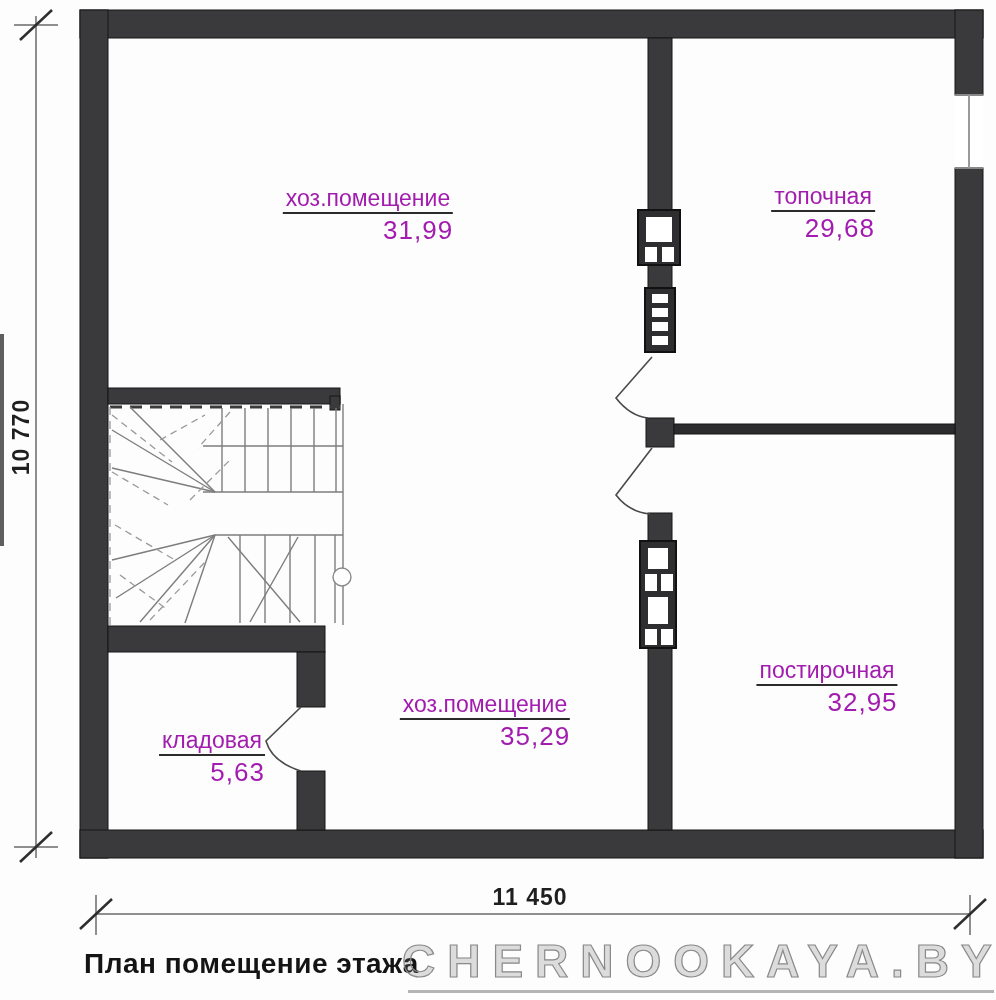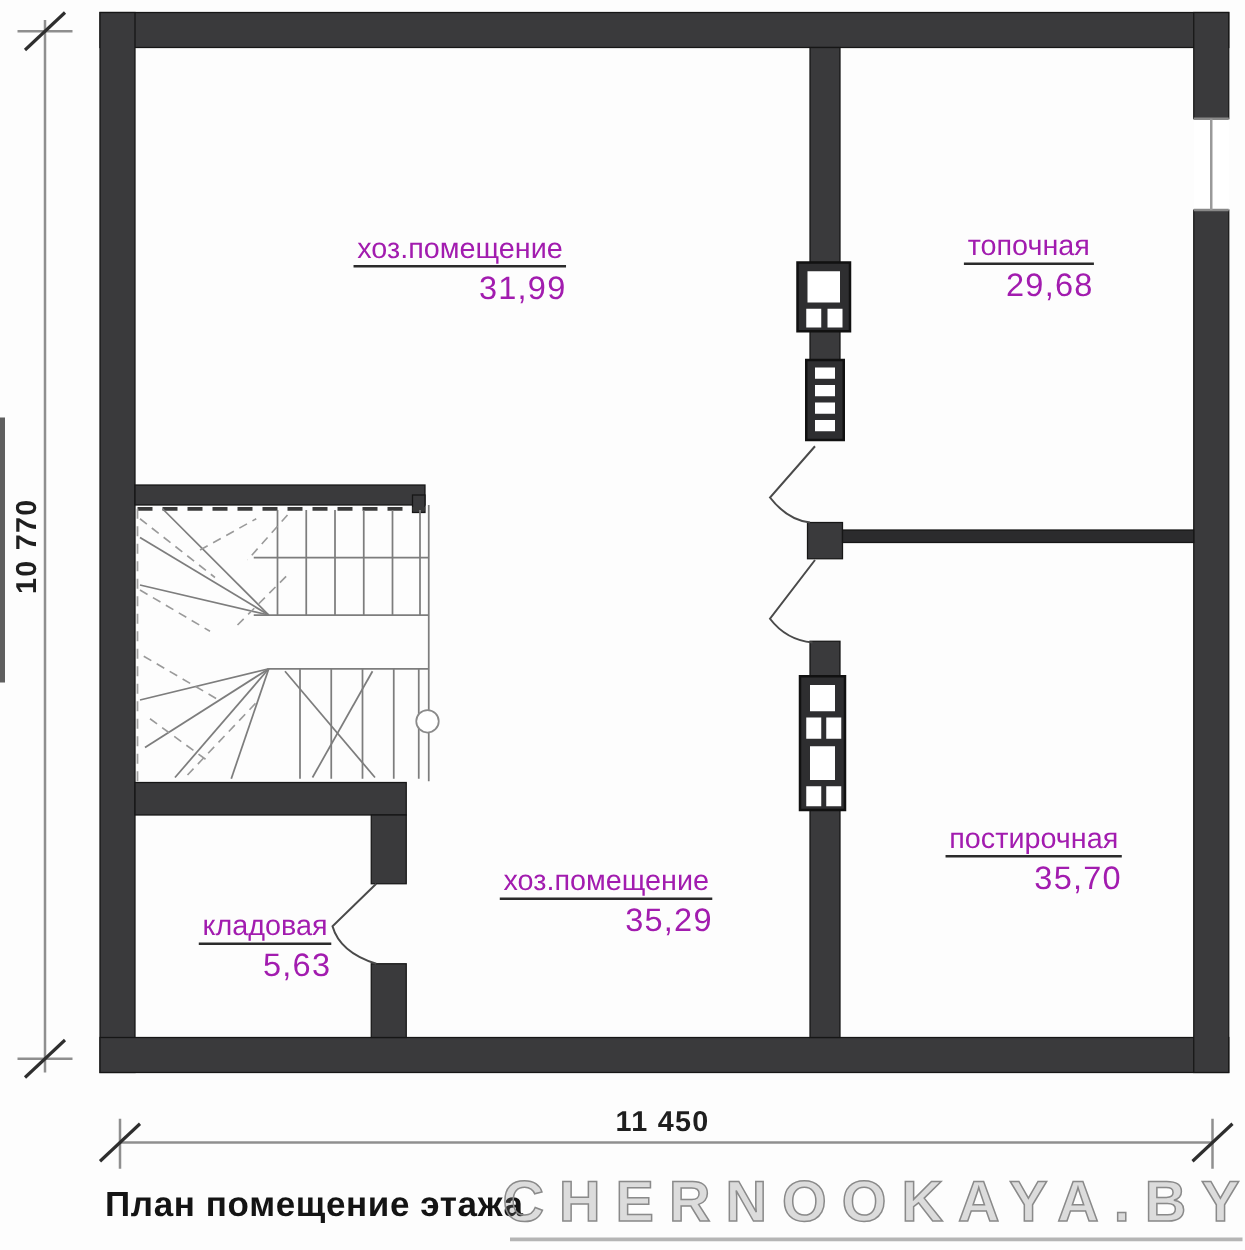--- a/index.html
+++ b/index.html
@@ -176,21 +176,21 @@
     <div class="room-area">31,99</div>
   </div>
 
   <div class="room-label" style="left:823px;top:184px;">
     <span class="room-name">топочная</span>
     <div class="room-area">29,68</div>
   </div>
 
   <div class="room-label" style="left:827px;top:646px;margin-top:12px;">
     <span class="room-name">постирочная</span>
-    <div class="room-area">35,70</div>
+    <div class="room-area">32,95</div>
   </div>
 
   <div class="room-label" style="left:485px;top:692px;">
     <span class="room-name">хоз.помещение</span>
     <div class="room-area">35,29</div>
   </div>
 
   <div class="room-label" style="left:212px;top:728px;">
     <span class="room-name">кладовая</span>
     <div class="room-area">5,63</div>

